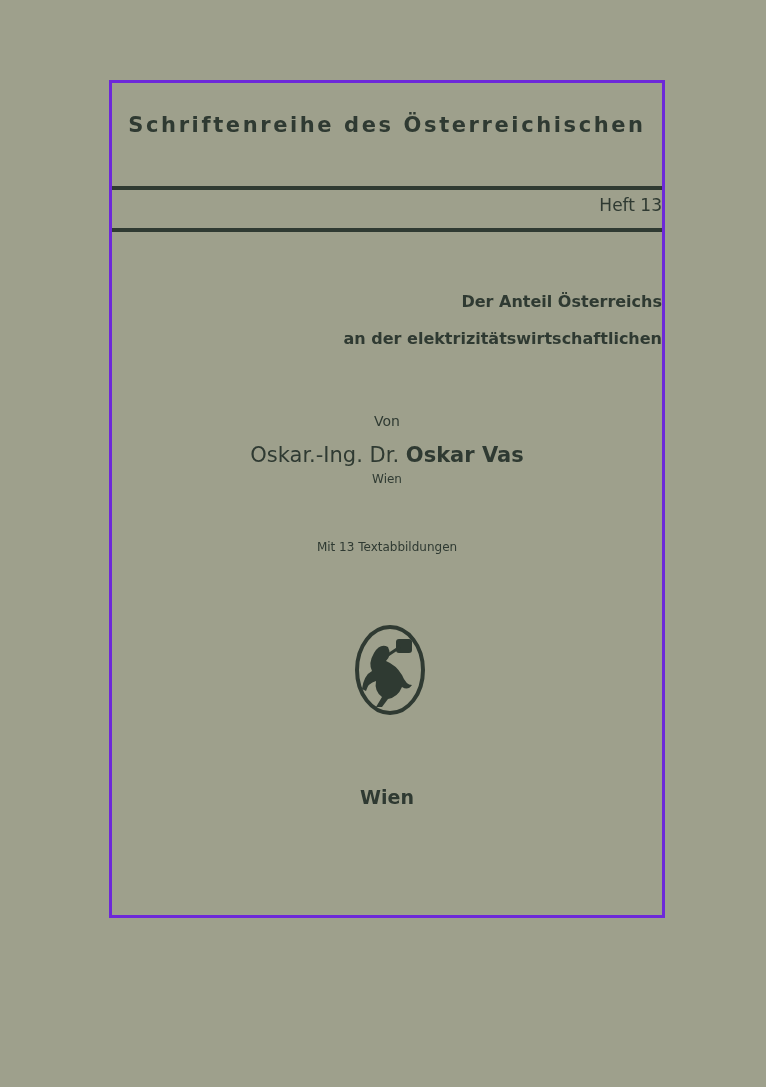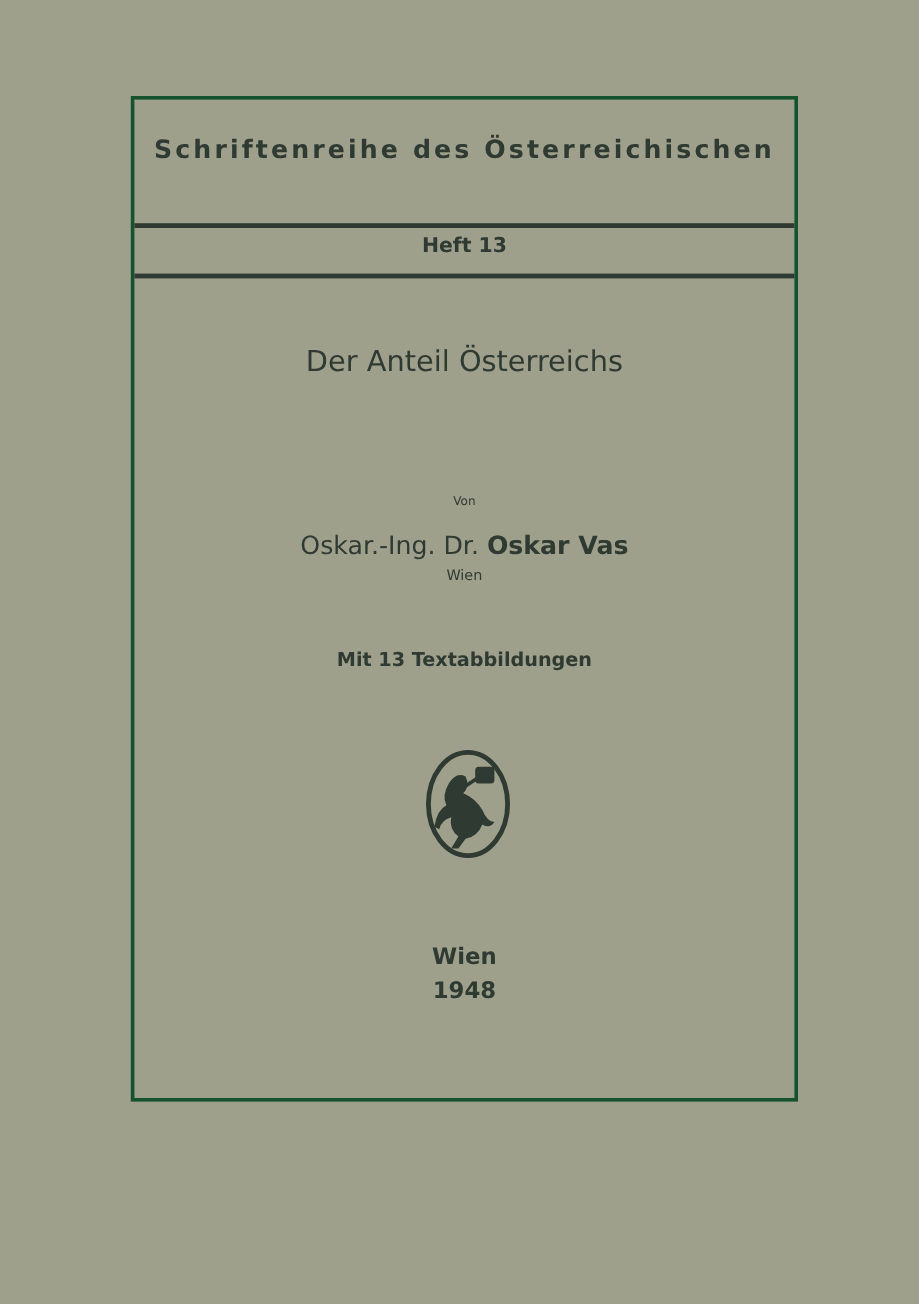--- a/index.html
+++ b/index.html
@@ -1,45 +1,46 @@
 <!DOCTYPE html>
 <html><head>
 <meta charset="utf-8">
 <style>
   html,body{margin:0;padding:0;}
   body{width:766px;height:1087px;background:#9ea08c;position:relative;overflow:hidden;
        font-family:"DejaVu Sans","Liberation Sans",sans-serif;color:#2f3a32;}
-  .frame{position:absolute;left:109px;top:80px;width:550px;height:832px;border:3px solid #14532d;}
+  .frame{position:absolute;left:109px;top:80px;width:550px;height:832px;border:3px solid #6d28d9;}
   .hr{position:absolute;left:0;right:0;height:4px;background:#2f3a32;}
   .series{position:absolute;left:0;right:0;top:26px;text-align:center;font-weight:bold;
           font-size:21px;letter-spacing:2.6px;line-height:32px;}
-  .heft{position:absolute;left:0;right:0;top:112px;text-align:center;font-weight:bold;font-size:17px;}
-  .title{position:absolute;left:0;right:0;top:200px;text-align:center;font-weight:normal;
-         font-size:24px;line-height:37px;}
-  .von{position:absolute;left:0;right:0;top:330px;text-align:center;font-size:10px;}
+  .heft{position:absolute;left:0;right:0;top:112px;text-align:right;font-weight:normal;font-size:17px;}
+  .title{position:absolute;left:0;right:0;top:200px;text-align:right;font-weight:bold;
+         font-size:16px;line-height:37px;}
+  .von{position:absolute;left:0;right:0;top:330px;text-align:center;font-size:14px;}
   .author{position:absolute;left:0;right:0;top:360px;text-align:center;font-size:21px;}
   .author b{font-weight:bold;}
   .city{position:absolute;left:0;right:0;top:389px;text-align:center;font-size:12px;}
-  .figs{position:absolute;left:0;right:0;top:457px;text-align:center;font-size:16px;font-weight:bold;}
+  .figs{position:absolute;left:0;right:0;top:457px;text-align:center;font-size:12px;}
   .logo{position:absolute;left:240px;top:540px;}
   .pub{position:absolute;left:0;right:0;top:700px;text-align:center;font-weight:bold;font-size:19px;line-height:29px;}
 </style>
 </head>
 <body>
 
 <div class="frame">
   <div class="series">
     <div>Schriftenreihe des Österreichischen</div>
   </div>
   <div class="hr" style="top:103px"></div>
   <div class="heft">Heft 13</div>
   <div class="hr" style="top:145px"></div>
 
   <div class="title">
     <div>Der Anteil Österreichs</div>
+    <div>an der elektrizitätswirtschaftlichen</div>
   </div>
 
   <div class="von">Von</div>
   <div class="author">
     <span>Oskar.-Ing. Dr.</span>
     <b>Oskar Vas</b>
   </div>
   <div class="city">Wien</div>
   <div class="figs">Mit 13 Textabbildungen</div>
 
@@ -47,15 +48,14 @@
     <svg width="76" height="94" viewBox="0 0 76 94">
       <ellipse cx="38" cy="47" rx="33" ry="43" fill="none" stroke="#2f3a32" stroke-width="4"></ellipse>
       <path d="M22 30 q6-10 14-6 q4 8-2 14 q10 4 16 14 q4 10 10 10 q-4 6-10 2 q-4 10-14 12 l-6 8 h-6 l6-10 q-8-6-6-16 q-8 2-10 10 l-4-2 q2-14 10-18 q-4-8 2-18z" fill="#2f3a32"></path>
       <rect x="44" y="16" width="16" height="14" rx="3" fill="#2f3a32"></rect>
       <line x1="36" y1="32" x2="48" y2="24" stroke="#2f3a32" stroke-width="3"></line>
     </svg>
   </div>
 
   <div class="pub">
     <div>Wien</div>
-    <div>1948</div>
   </div>
 </div>
 
 </body></html>

